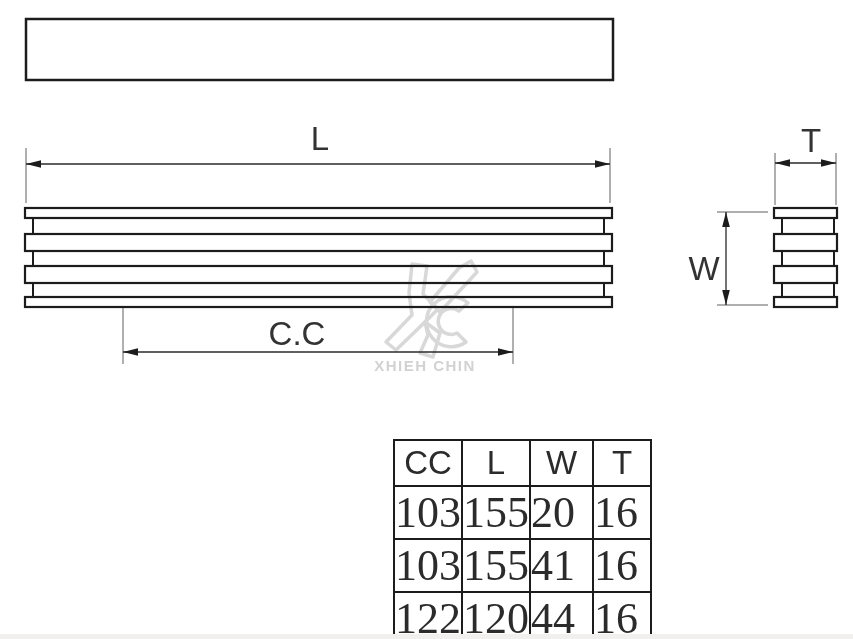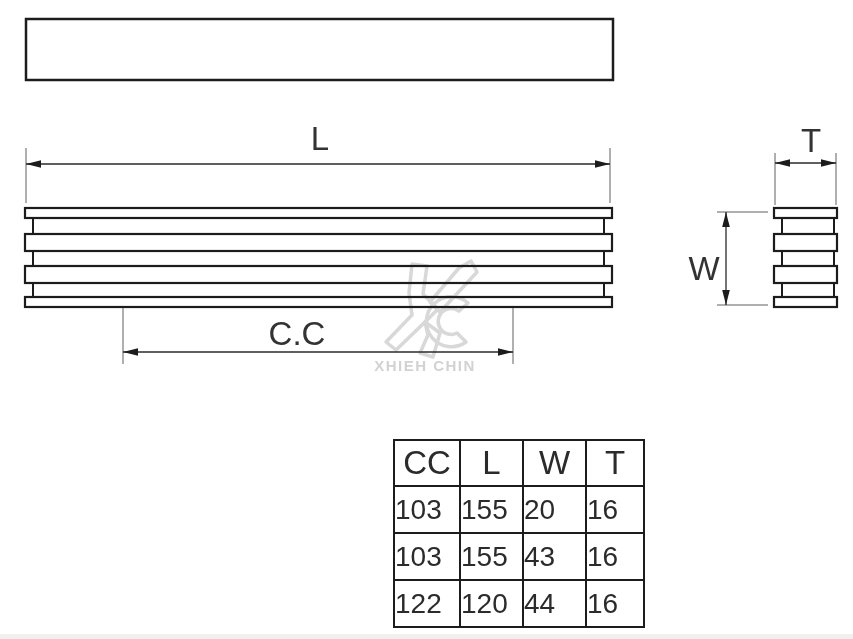--- a/index.html
+++ b/index.html
@@ -20,21 +20,21 @@
     position:absolute; left:393px; top:439px;
     border-collapse:collapse; table-layout:fixed;
     background:#ffffff;
   }
   table.spec th, table.spec td {
     border:2px solid #1c1c1c;
     vertical-align:middle;
     padding:0; font-weight:400; color:#2b2b2b;
   }
   table.spec th { font-size:33px; height:44px; }
-  table.spec td { font-size:28px; height:45px; }
+  table.spec td { font-size:44px; height:45px;font-family:Liberation Serif, serif; }
   .bottom-strip {
     position:absolute; left:0; bottom:0; width:853px; height:5px;
     background:#f2f0ee;
   }
 </style>
 </head>
 <body>
 
 <div class="canvas">
 
@@ -120,21 +120,21 @@
     </tr>
     <tr>
       <td>103</td>
       <td>155</td>
       <td>20</td>
       <td>16</td>
     </tr>
     <tr>
       <td>103</td>
       <td>155</td>
-      <td>43</td>
+      <td>41</td>
       <td>16</td>
     </tr>
     <tr>
       <td>122</td>
       <td>120</td>
       <td>44</td>
       <td>16</td>
     </tr>
   </tbody>
     </table>

